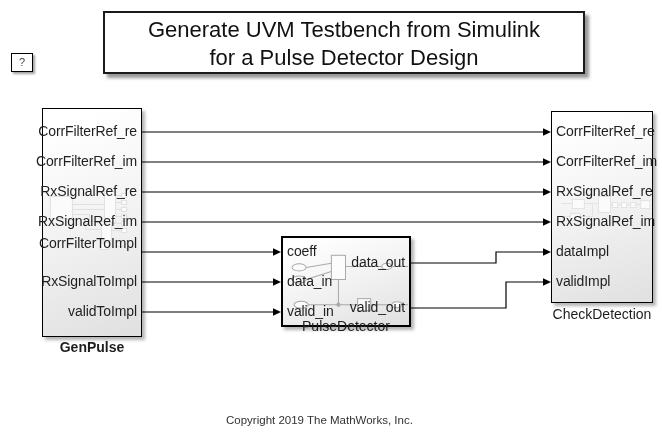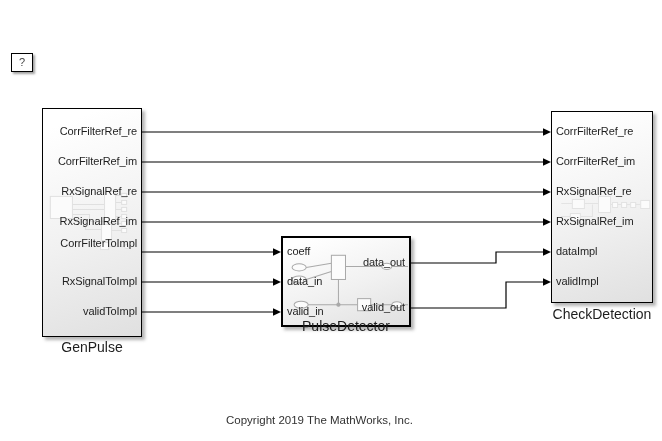--- a/index.html
+++ b/index.html
@@ -34,48 +34,52 @@
     border:1.5px solid #000;
     box-shadow:3px 3px 3px rgba(90,90,90,0.45);
   }
   .block-genpulse{left:42px;top:108px;width:100px;height:229px;}
   .block-pulsedetector{left:281px;top:236px;width:130px;height:91px;border-width:2.5px;}
   .block-checkdetection{left:551px;top:111px;width:102px;height:192px;}
 
   .ghost{position:absolute;left:0;top:0;width:100%;height:100%;pointer-events:none;}
 
   .port-label{
-    position:absolute;height:12px;line-height:12px;font-size:11px;
+    position:absolute;height:12px;line-height:12px;font-size:14px;
     letter-spacing:-0.1px;color:#1f1f1f;white-space:nowrap;
   }
   .p-right{right:4px;text-align:right;}
   .p-left{left:4px;text-align:left;}
 
   .block-name{
     position:absolute;text-align:center;font-size:14px;color:#1d1d1d;
     white-space:nowrap;
   }
-  .name-genpulse{left:42px;top:339px;width:100px;}
+  .name-genpulse{left:42px;top:339px;width:100px;font-weight:bold;}
   .name-pulsedetector{left:281px;top:318px;width:130px;}
   .name-checkdetection{left:551px;top:306px;width:102px;}
 
   .wires{position:absolute;left:0;top:0;z-index:5;}
   .wires path{fill:none;stroke:#000;stroke-width:1.2;}
   .wires polygon{fill:#000;stroke:none;}
 
   .copyright{
     position:absolute;left:226px;top:414px;width:240px;text-align:left;
     font-size:11.5px;color:#323232;white-space:nowrap;
   }
 </style>
 </head>
 <body>
 
 <div class="canvas">
 
+  <div class="title-box">
+    <div>Generate UVM Testbench from Simulink</div>
+    <div>for a Pulse Detector Design</div>
+  </div>
 
   <div class="help-btn">
     <span>?</span>
   </div>
 
   <div class="block block-genpulse">
     <svg class="ghost" width="97" height="226" viewBox="0 0 97 226">
       <g stroke="#e0e0e0" fill="#fbfbfb" stroke-width="1">
         <rect x="7" y="87" width="22" height="22"></rect>
         <path d="M29,95 H61 M29,100 H61 M29,105 H46 V112 H61 M29,110 H42 V120 H58" fill="none"></path>

